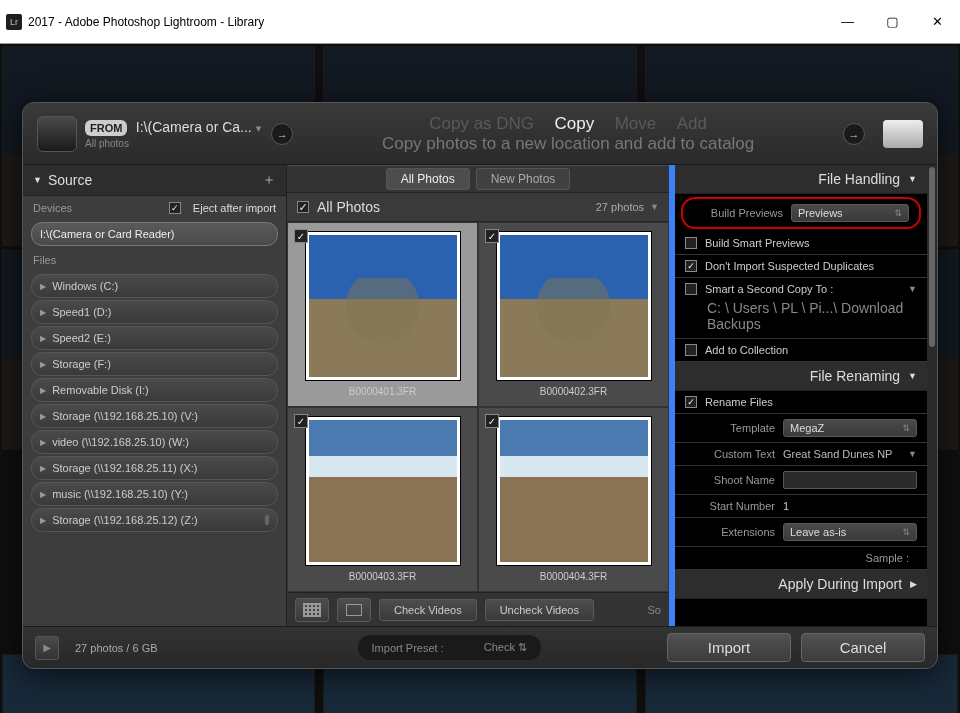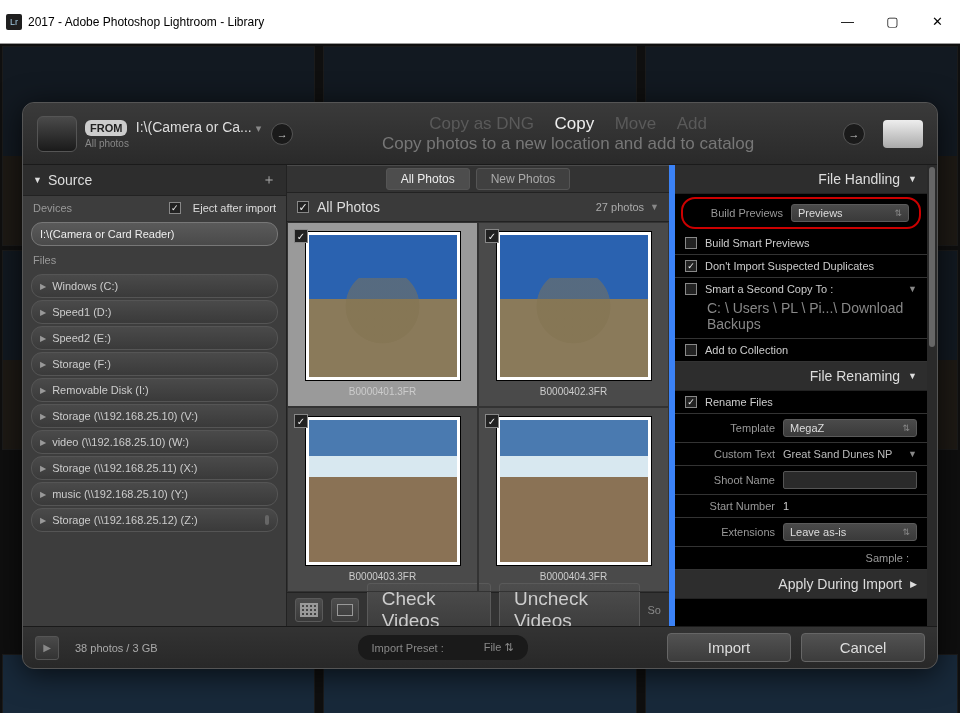--- a/index.html
+++ b/index.html
@@ -60,21 +60,21 @@
   .thumb.sel { background: #9a9a9a; }
   .thumb .imgbox { border: 3px solid #fff; box-shadow: 0 0 0 1px #000; }
   .thumb .img { width: 148px; height: 142px; }
   .thumb .img.tree { background: linear-gradient(#2a62b0 0 45%, #8a7a5a 45% 100%); position: relative; }
   .thumb .img.tree::after { content:""; position:absolute; inset: 30% 10% 20% 10%; background: radial-gradient(circle at 50% 40%, rgba(130,115,80,.5) 0 50%, transparent 51%); }
   .thumb .img.dune { background: linear-gradient(#4a7ab0 0 25%, #d8e8f0 25% 40%, #8a7255 40% 100%); }
   .thumb .cap { font-size: 10px; color: #ccc; margin-top: 6px; }
   .thumb .tick { position: absolute; top: 6px; left: 6px; width: 14px; height: 14px; background: #222; border: 1px solid #888; display:flex; align-items:center; justify-content:center; font-size:10px; color:#eee; }
 
   .grid-tools { height: 34px; background: #333; display: flex; align-items: center; padding: 0 8px; gap: 8px; border-top: 1px solid #222; }
-  .tool-btn { background: linear-gradient(#4d4d4d,#3a3a3a); border: 1px solid #5a5a5a; border-radius: 3px; padding: 4px 14px; font-size: 19px; color: #ccc; }
+  .tool-btn { background: linear-gradient(#4d4d4d,#3a3a3a); border: 1px solid #5a5a5a; border-radius: 3px; padding: 4px 14px; font-size: 11px; color: #ccc; }
   .view-btn { width: 34px; height: 24px; background: linear-gradient(#4d4d4d,#3a3a3a); border: 1px solid #5a5a5a; border-radius: 3px; display: flex; align-items: center; justify-content: center; }
   .grid-ico { width: 18px; height: 14px; background:
     repeating-linear-gradient(#999 0 2px, transparent 2px 4px),
     repeating-linear-gradient(90deg,#999 0 2px, transparent 2px 4px); }
   .single-ico { width: 16px; height: 12px; border: 1px solid #999; }
   .sort-lbl { font-size: 11px; color: #888; margin-left: auto; }
 
   
   .rpanel { width: 258px; background: #000000; border-left: 6px solid #3b82f6; display: flex; flex-direction: column; overflow: hidden; }
   .rhdr { background: #2d2d2d; padding: 6px 10px; font-size: 14px; color: #ddd; display: flex; align-items: center; justify-content: flex-end; border-bottom: 1px solid #222; }
@@ -355,24 +355,24 @@
         </div>
       </div>
 
       <div class="rscroll">
           <div class="bar"></div>
         </div>
     </div>
 
     <div class="ftr">
       <div class="play">▶</div>
-      <span class="info">38 photos / 3 GB</span>
+      <span class="info">27 photos / 6 GB</span>
       <div class="preset">
         <span>Import Preset :</span>
-        <span><span>File </span>⇅</span>
+        <span><span>Check </span>⇅</span>
       </div>
       <div class="spacer"></div>
       <div class="big-btn">Import</div>
       <div class="big-btn">Cancel</div>
     </div>
 
   </div>
 </div>
 
 </body></html>

